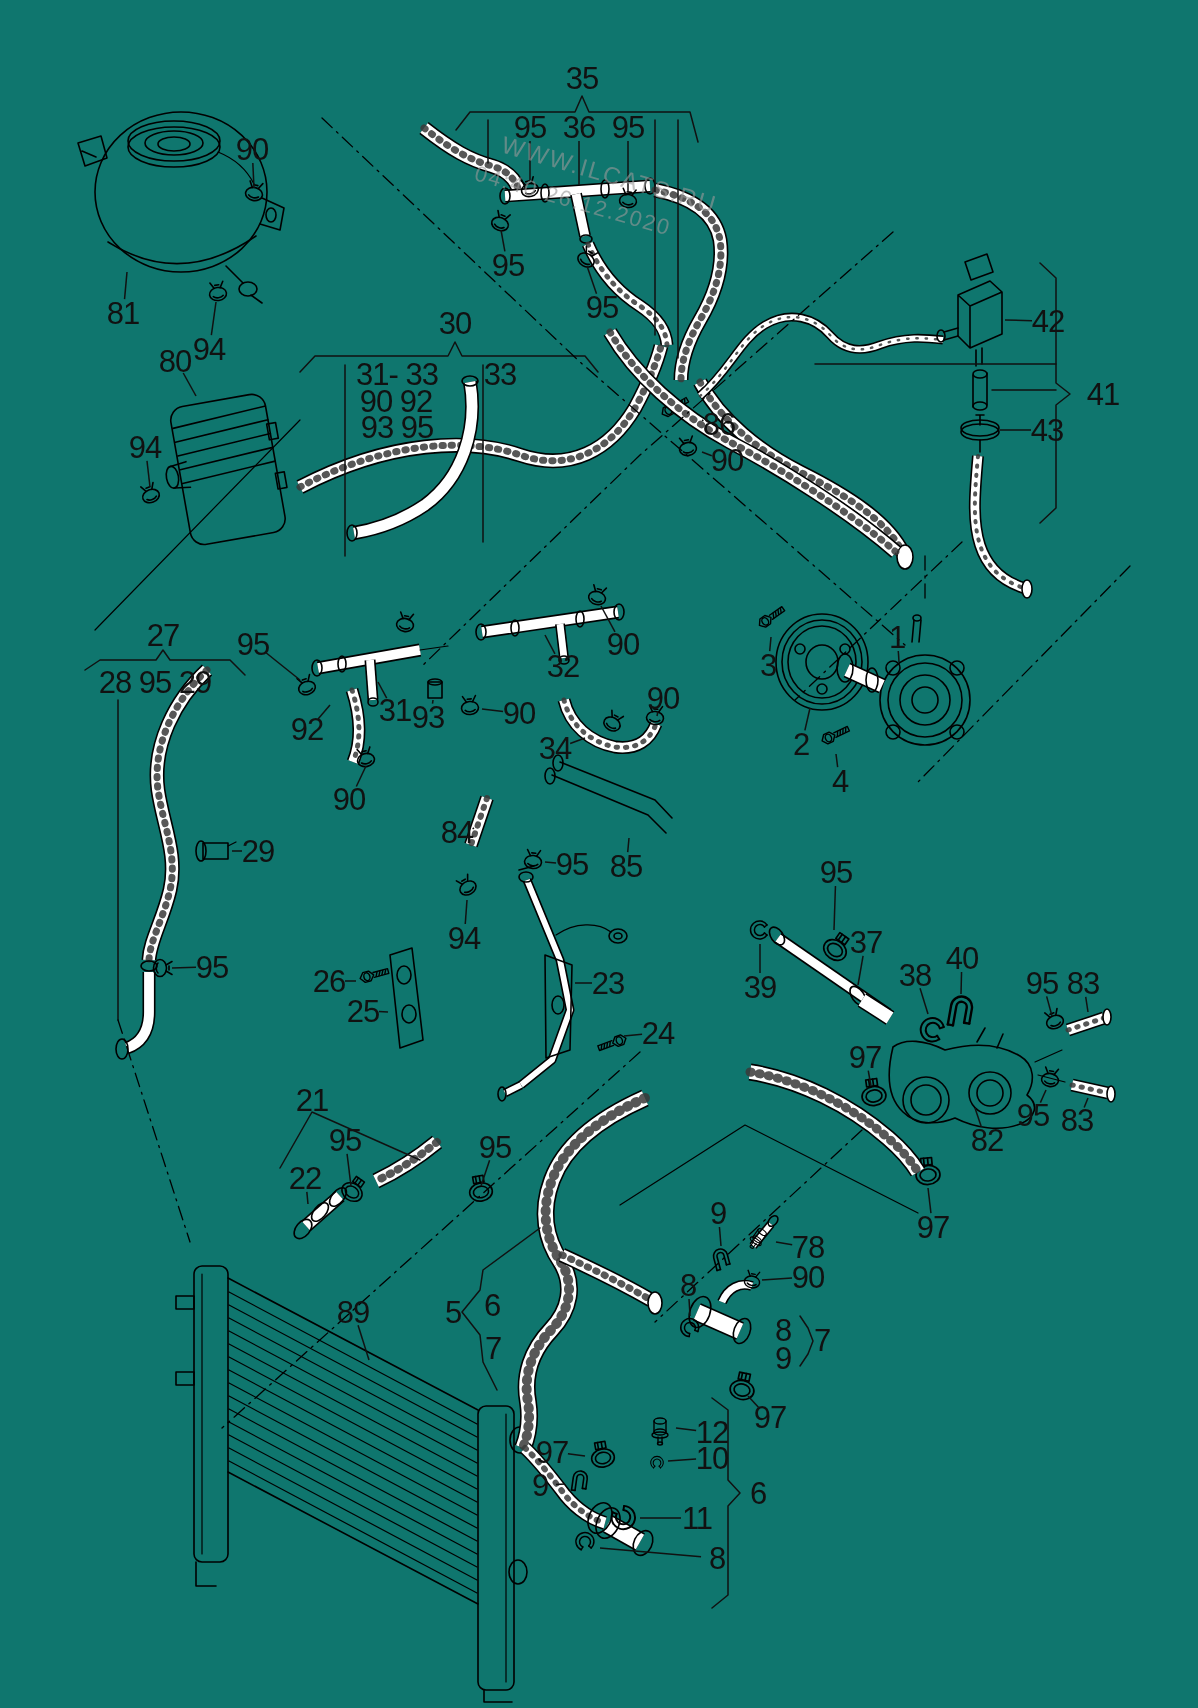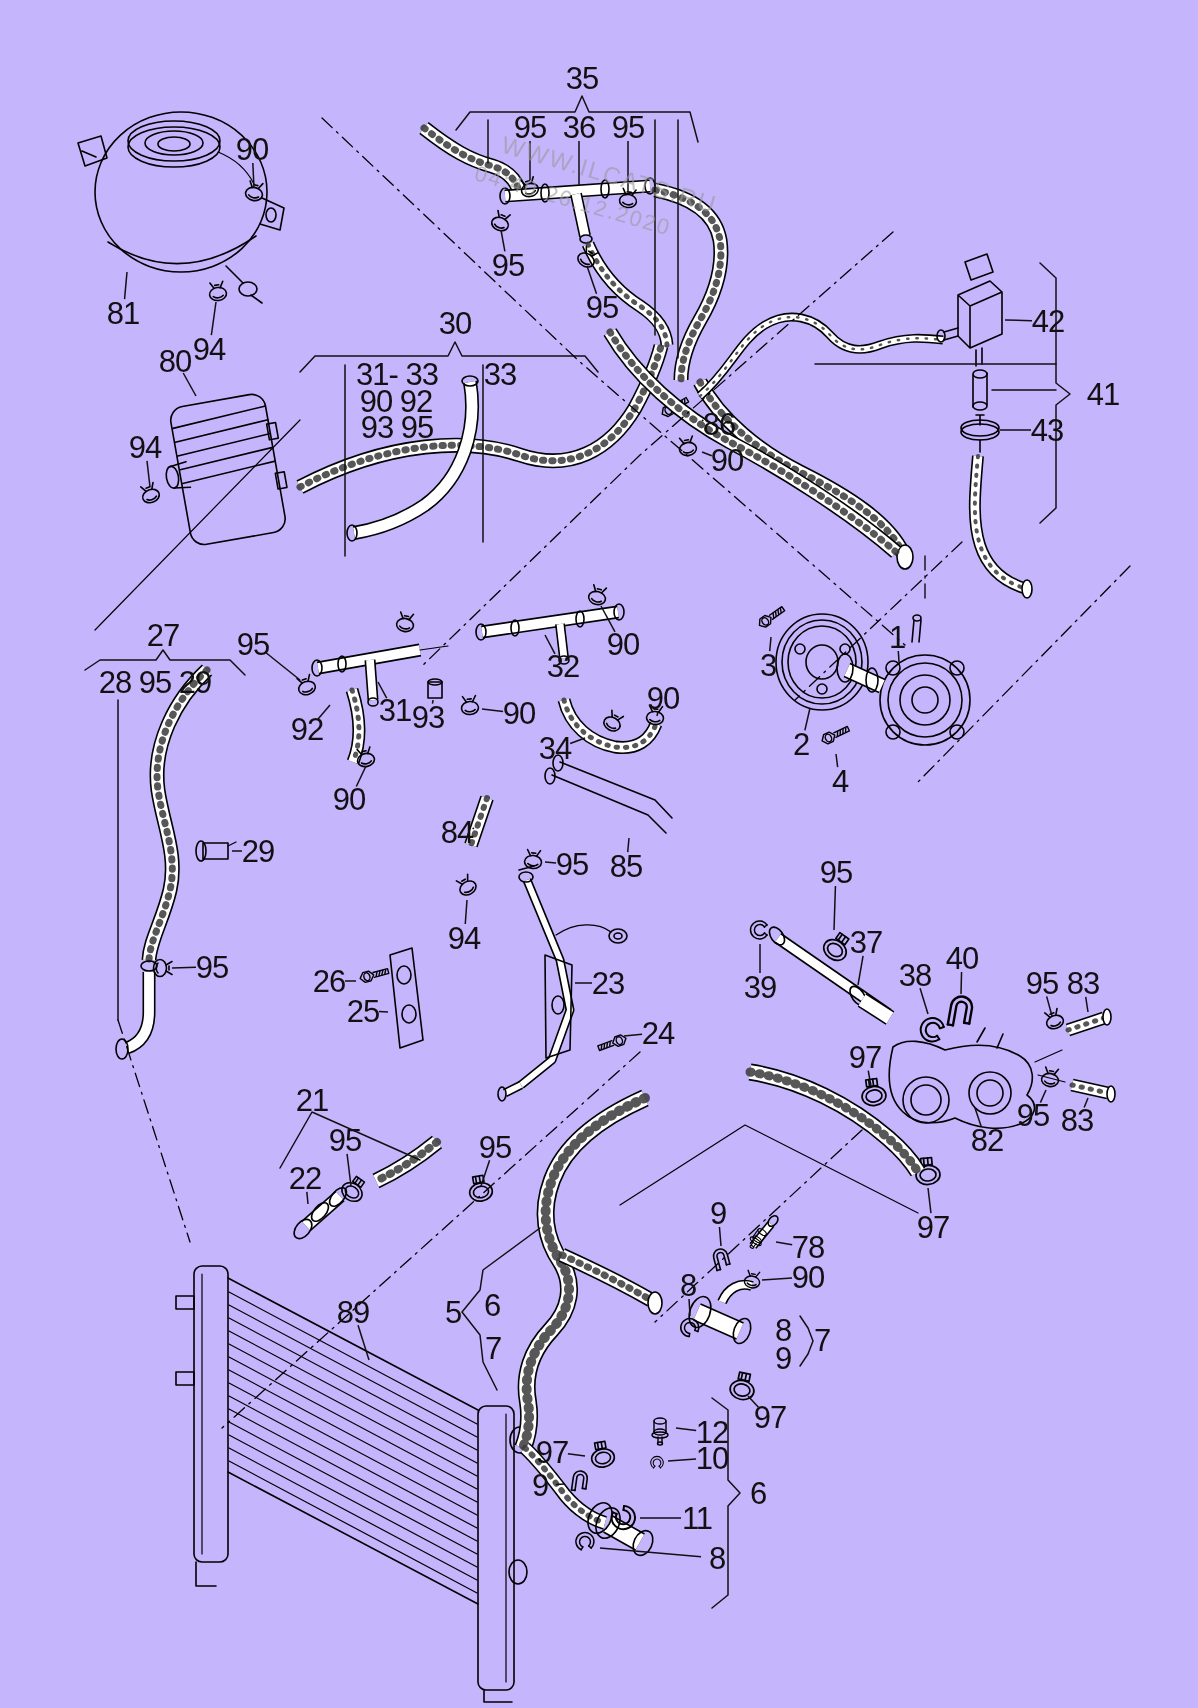--- a/index.html
+++ b/index.html
@@ -1,16 +1,16 @@
 <!DOCTYPE html>
 <html><head>
 <meta charset="utf-8">
 <style>
   html,body{margin:0;padding:0;background:#fff;}
-  .stage{position:relative;width:1198px;height:1708px;background:#c4b5fd;overflow:hidden;
+  .stage{position:relative;width:1198px;height:1708px;background:#0f766e;overflow:hidden;
          font-family:"Liberation Sans",sans-serif;}
   svg{display:block}
   text.callout{fill:#111;font-family:"Liberation Sans",sans-serif;font-weight:400;letter-spacing:-1px;}
   text.wm{fill:#9a9a9a;opacity:.6;letter-spacing:2px;}
   .ln{stroke:#111;stroke-width:1.5;fill:none}
   .art{stroke:#000;fill:none;stroke-width:1.6;stroke-linecap:round;stroke-linejoin:round}
   .thin{stroke-width:1.2}
   .dash{stroke:#000;stroke-width:1.3;fill:none;stroke-dasharray:14 6 2 6}
   .wfill{fill:#fff}
 </style>

